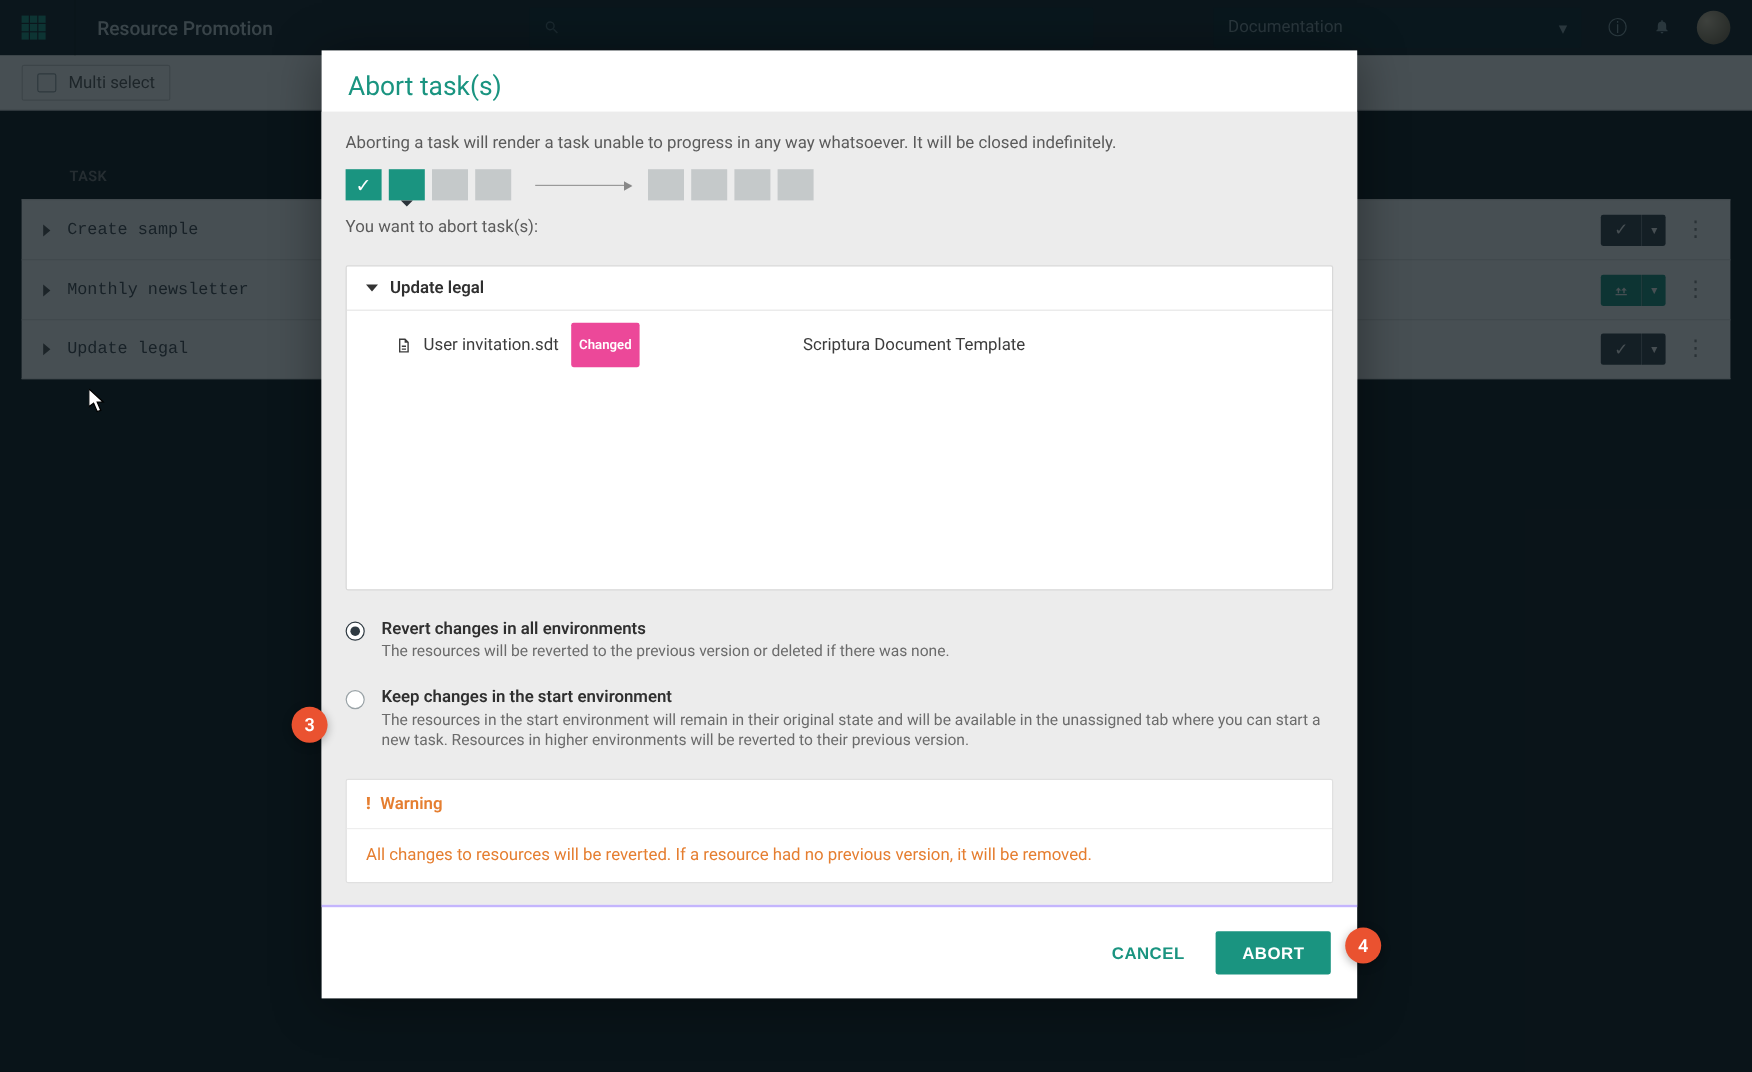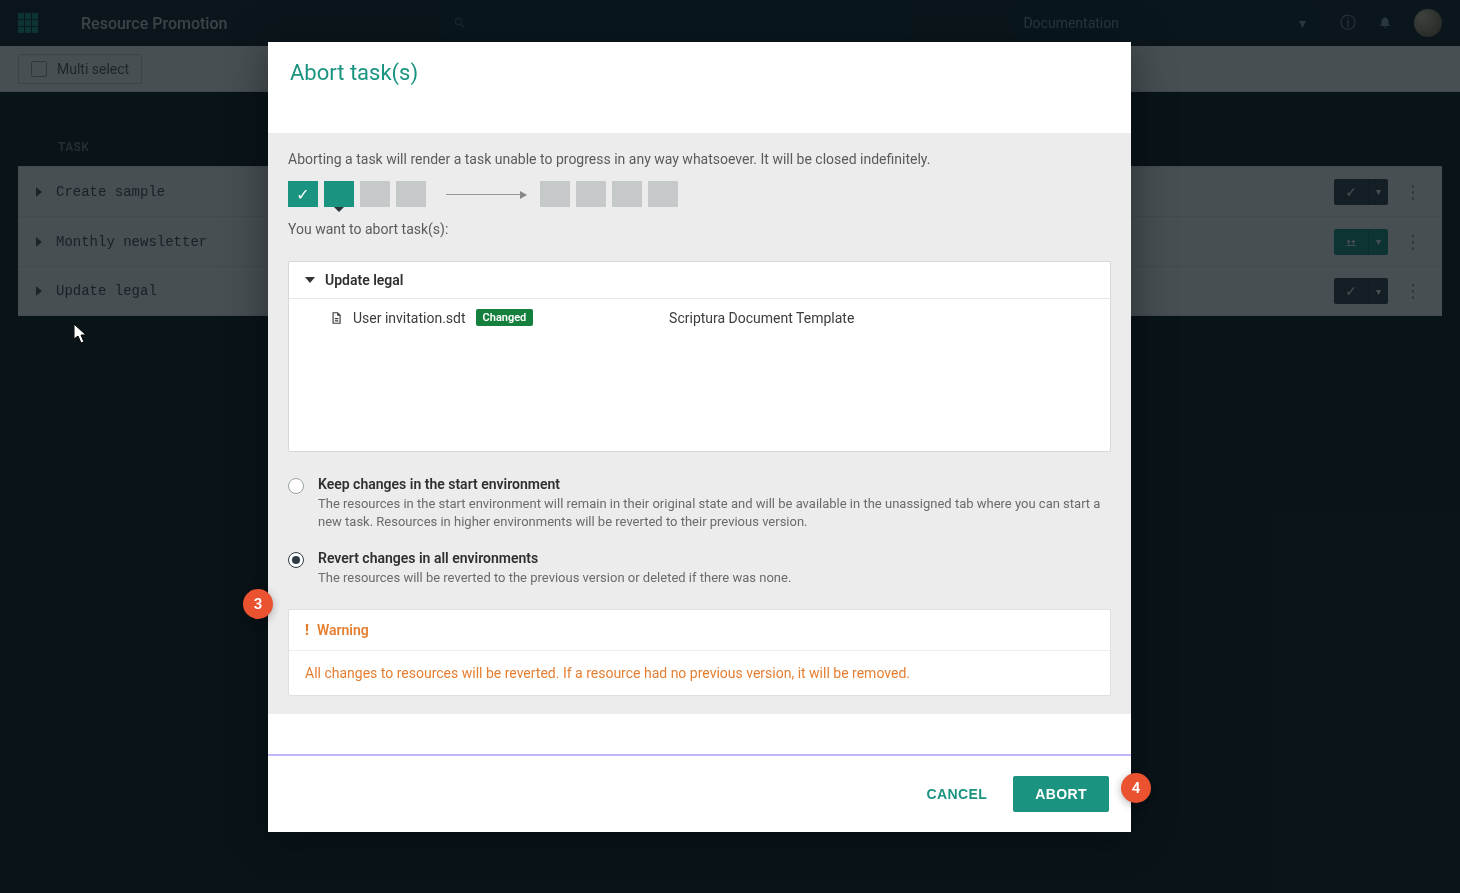--- a/index.html
+++ b/index.html
@@ -98,21 +98,21 @@
   }
 
   
   .modal {
     position: absolute;
     left: 268px; top: 42px;
     width: 863px;
     height: 790px;
     background: #fff;
     box-shadow: 0 4px 40px rgba(0,0,0,0.4);
-    display: flex; flex-direction: column; gap: 40px;
+    display: flex; flex-direction: column;
   }
   .m-head {
     padding: 18px 22px 8px 22px;
   }
   .m-title { color: #1a9480; font-size: 22px; font-weight: 400; }
   .m-body {
     background: #ececec;
     flex: 1;
     padding: 18px 20px;
     overflow: hidden;
@@ -146,23 +146,23 @@
   .caret-d { width: 0; height: 0; border-left: 5px solid transparent; border-right: 5px solid transparent; border-top: 6px solid #333; }
   .tb-row {
     display: grid;
     grid-template-columns: 44% 56%;
     align-items: center;
     padding: 10px 8px 10px 40px;
     font-size: 14px; color: #3c3c3c;
   }
   .tb-file { display: flex; align-items: center; gap: 10px; }
   .badge {
-    background: #15803d; color: #fff;
+    background: #ec4899; color: #fff;
     font-size: 11px; font-weight: 600;
-    padding: 2px 7px; border-radius: 2px;
+    padding: 12px 7px; border-radius: 2px;
   }
 
   .opts { margin-top: 18px; }
   .opt {
     display: flex; gap: 14px; padding: 6px 0 14px 0;
     position: relative;
   }
   .radio {
     width: 16px; height: 16px; border-radius: 50%;
     border: 1.5px solid #9aa3a7; background: #fff; margin-top: 2px;
@@ -356,33 +356,33 @@
             </svg>
           <span>User invitation.sdt</span>
           <span class="badge">Changed</span>
         </div>
         <div>Scriptura Document Template</div>
       </div>
     </div>
 
     <div class="opts">
       <div class="opt">
+        <div class="radio sel"></div>
+        <div>
+          <div class="opt-title">Revert changes in all environments</div>
+          <div class="opt-desc">The resources will be reverted to the previous version or deleted if there was none.</div>
+        </div>
+      </div>
+      <div class="opt">
         <div class="radio"></div>
         <div>
           <div class="opt-title">Keep changes in the start environment</div>
           <div class="opt-desc">The resources in the start environment will remain in their original state and will be available in the unassigned tab where you can start a new task. Resources in higher environments will be reverted to their previous version.</div>
         </div>
       </div>
-      <div class="opt">
-        <div class="radio sel"></div>
-        <div>
-          <div class="opt-title">Revert changes in all environments</div>
-          <div class="opt-desc">The resources will be reverted to the previous version or deleted if there was none.</div>
-        </div>
-      </div>
     </div>
 
     <div class="warn">
       <div class="warn-h">
         <span class="bang">!</span>
         <span>Warning</span>
       </div>
       <div class="warn-b">All changes to resources will be reverted. If a resource had no previous version, it will be removed.</div>
     </div>
   </div>

